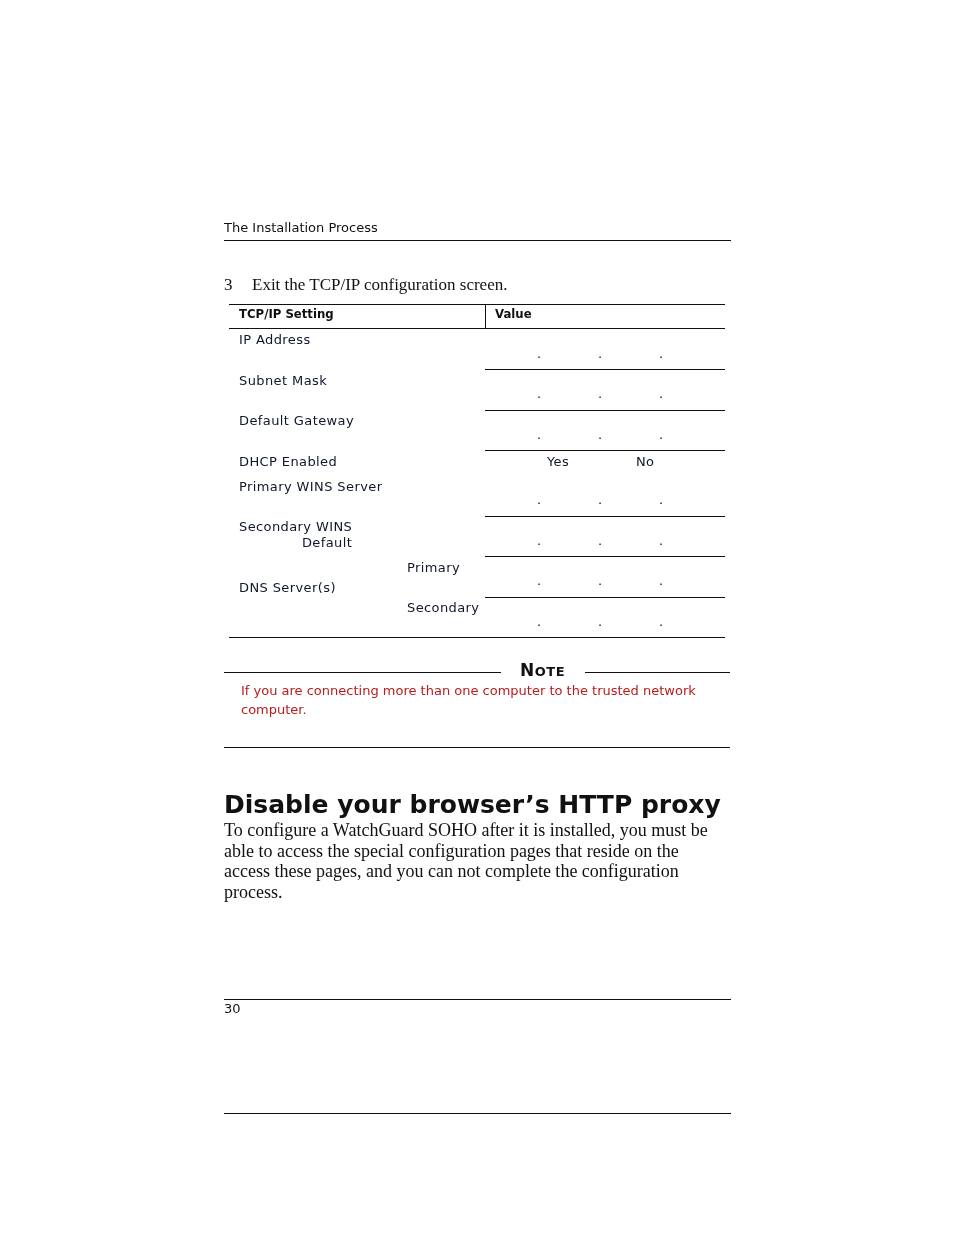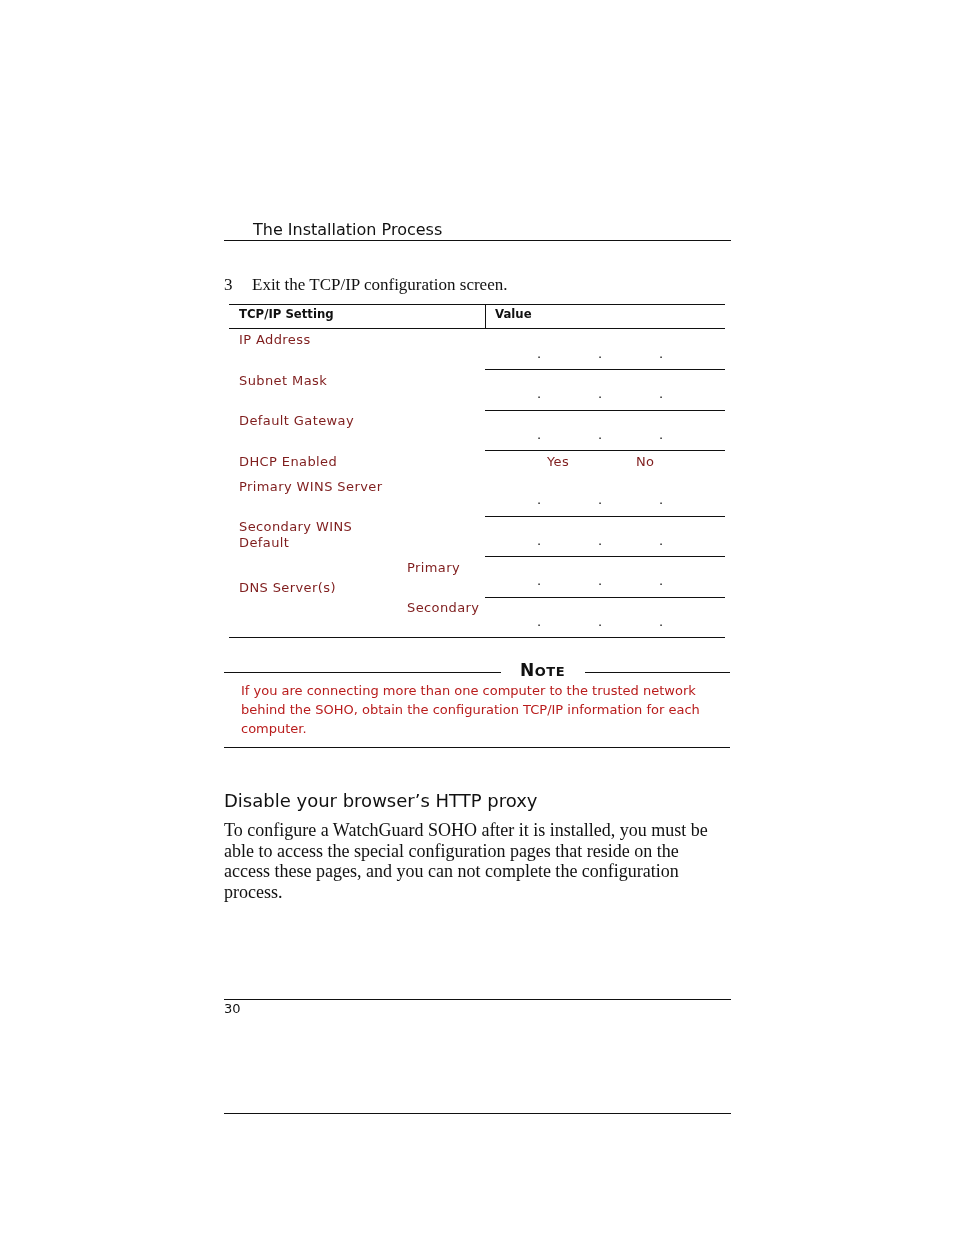--- a/index.html
+++ b/index.html
@@ -1,30 +1,30 @@
 <!DOCTYPE html>
 <html><head>
 <meta charset="utf-8">
 <style>
   html, body { margin:0; padding:0; background:#ffffff; }
   body { width:954px; height:1235px; position:relative; overflow:hidden; color:#111; }
   .abs { position:absolute; }
   .sans { font-family:"DejaVu Sans", sans-serif; }
   .serif { font-family:"Liberation Serif", serif; }
   .hline { position:absolute; height:1px; background:#111; }
-  .running-head { left:224px; top:220px; font-size:16px;margin-left:29px; }
+  .running-head { left:224px; top:220px; font-size:13px; }
   .step { left:224px; top:275px; font-size:17px; }
   .step .num { display:inline-block; width:28px; }
-  .tbl-lbl { font-size:13px; letter-spacing:0.4px; color:#7f1d1d; }
+  .tbl-lbl { font-size:13px; letter-spacing:0.4px; color:#0f172a;text-align:right; }
   .th { font-family:"DejaVu Sans", sans-serif; font-weight:bold; font-size:13px; transform:scaleX(0.9); transform-origin:left; }
   .dot { position:absolute; font-size:13px; }
   .note-title { font-size:17px; font-weight:bold; letter-spacing:0.5px; }
   .note-title .sm { font-size:13px;text-align:center; }
   .note-body { left:241px; top:681px; width:480px; font-size:13px; line-height:19px; color:#b91c1c; }
-  .h2 { left:224px; top:790px; font-size:18px; font-weight:normal; }
+  .h2 { left:224px; top:790px; font-size:25px; font-weight:bold; }
   .para { left:224px; top:820px; width:510px; font-size:18px; line-height:20.5px; }
   .pagenum { left:224px; top:1001px; font-size:13px; }
 </style>
 </head>
 <body>
 
 <div class="abs running-head sans">The Installation Process</div>
 <div class="hline" style="left:224px; top:240px; width:507px;"></div>
 
 <div class="abs step serif">
@@ -102,21 +102,20 @@
   </div>
   <div class="hline" style="left:229px; top:637px; width:496px;"></div>
 </div>
 
 <div>
   <div class="hline" style="left:224px; top:672px; width:277px;"></div>
   <div class="abs note-title sans" style="left:520px; top:660px;"><span>N</span><span class="sm">OTE</span></div>
   <div class="hline" style="left:585px; top:672px; width:145px;"></div>
   <div class="abs note-body sans">
     <div>If you are connecting more than one computer to the trusted network</div>
-    <div>behind the SOHO, obtain the configuration TCP/IP information for each</div>
     <div>computer.</div>
   </div>
   <div class="hline" style="left:224px; top:747px; width:506px;"></div>
 </div>
 
 <div class="abs h2 sans">Disable your browser’s HTTP proxy</div>
 <div class="abs para serif">
   <div>To configure a WatchGuard SOHO after it is installed, you must be</div>
   <div>able to access the special configuration pages that reside on the</div>
   <div>access these pages, and you can not complete the configuration</div>

